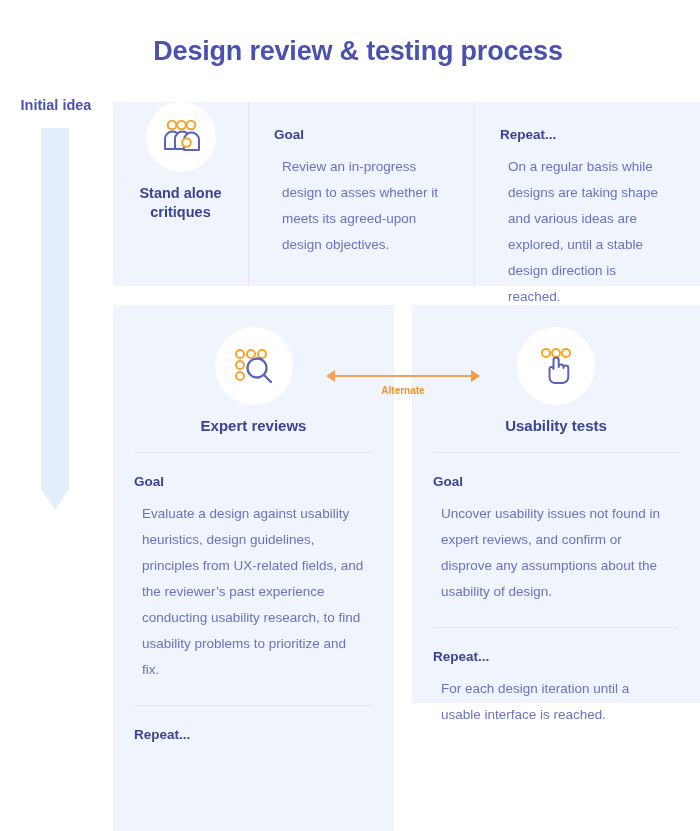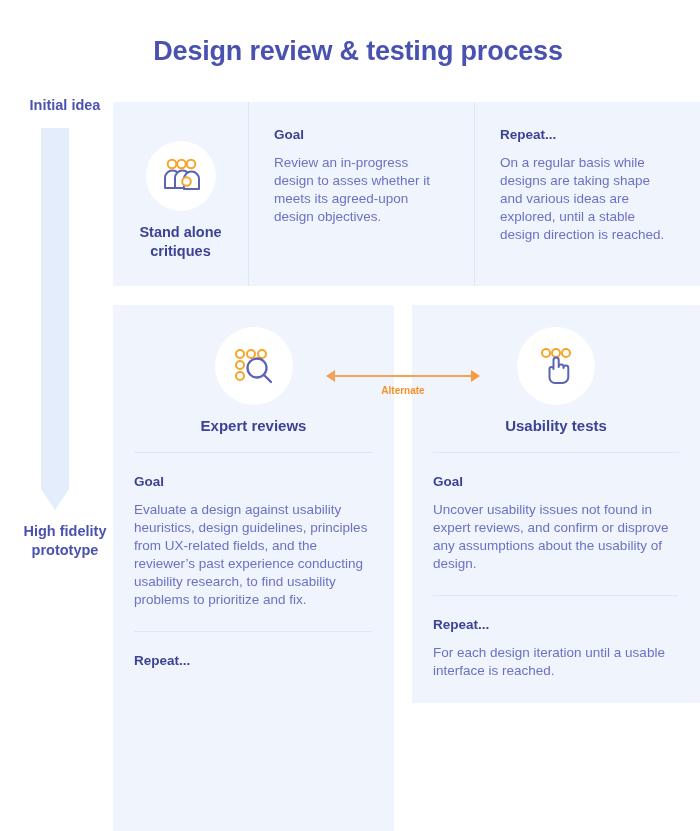--- a/index.html
+++ b/index.html
@@ -29,21 +29,20 @@
     letter-spacing: -0.2px;
   }
 
   
   .axis {
     position: absolute;
     left: 0;
     top: 90px;
     width: 92px;
     height: 480px;
-    padding-left: 9px;
   }
   .axis-label {
     position: absolute;
     width: 112px;
     text-align: center;
     font-size: 14.5px;
     font-weight: bold;
     color: #4a52b0;
     line-height: 19px;
   }
@@ -103,21 +102,20 @@
     height: 398px;
   }
 
   
   .top-col-icon {
     width: 135px;
     padding-top: 0;
     display: flex;
     flex-direction: column;
     align-items: center;
-    margin-top: 39px;
   }
   .top-col-text {
     flex: 1;
     padding: 24px 24px 0 25px;
     border-left: 1px solid #dde7f8;
   }
 
   .icon-circle {
     background: #ffffff;
     border-radius: 50%;
@@ -140,22 +138,22 @@
   .sec-head {
     font-size: 13.5px;
     font-weight: bold;
     color: #3c4394;
     margin: 0 0 10px 0;
     line-height: 18px;
   }
   .sec-body {
     font-size: 13.5px;
     color: #6b72c4;
-    line-height: 18px;
-    margin: 0;
+    line-height: 26px;
+    margin: 8px;
   }
 
   
   .lower-head {
     padding-top: 22px;
     display: flex;
     flex-direction: column;
     align-items: center;
   }
   .lower-title {
@@ -226,21 +224,20 @@
 <body>
 
 <div class="page-title">Design review &amp; testing process</div>
 
 <div class="axis">
   <div class="axis-label top">Initial idea</div>
   <div class="axis-arrow">
     <div class="shaft"></div>
     <div class="head"></div>
   </div>
-  <div class="axis-label bottom">High fidelity prototype</div>
 </div>
 
 <div class="card card-top">
   <div class="top-col-icon">
     <div class="icon-circle small">
       <svg width="42" height="40" viewBox="0 0 42 40" aria-hidden="true">
         <circle cx="12" cy="8" r="4.3" fill="none" stroke="#f7a527" stroke-width="2"></circle>
         <circle cx="21.5" cy="8" r="4.3" fill="none" stroke="#f7a527" stroke-width="2"></circle>
         <circle cx="31" cy="8" r="4.3" fill="none" stroke="#f7a527" stroke-width="2"></circle>
         <path d="M5 32 L5 22 a7.5 7.5 0 0 1 15 0 L20 32 Z" fill="#ffffff" stroke="#5c62b5" stroke-width="2" stroke-linejoin="round"></path>

